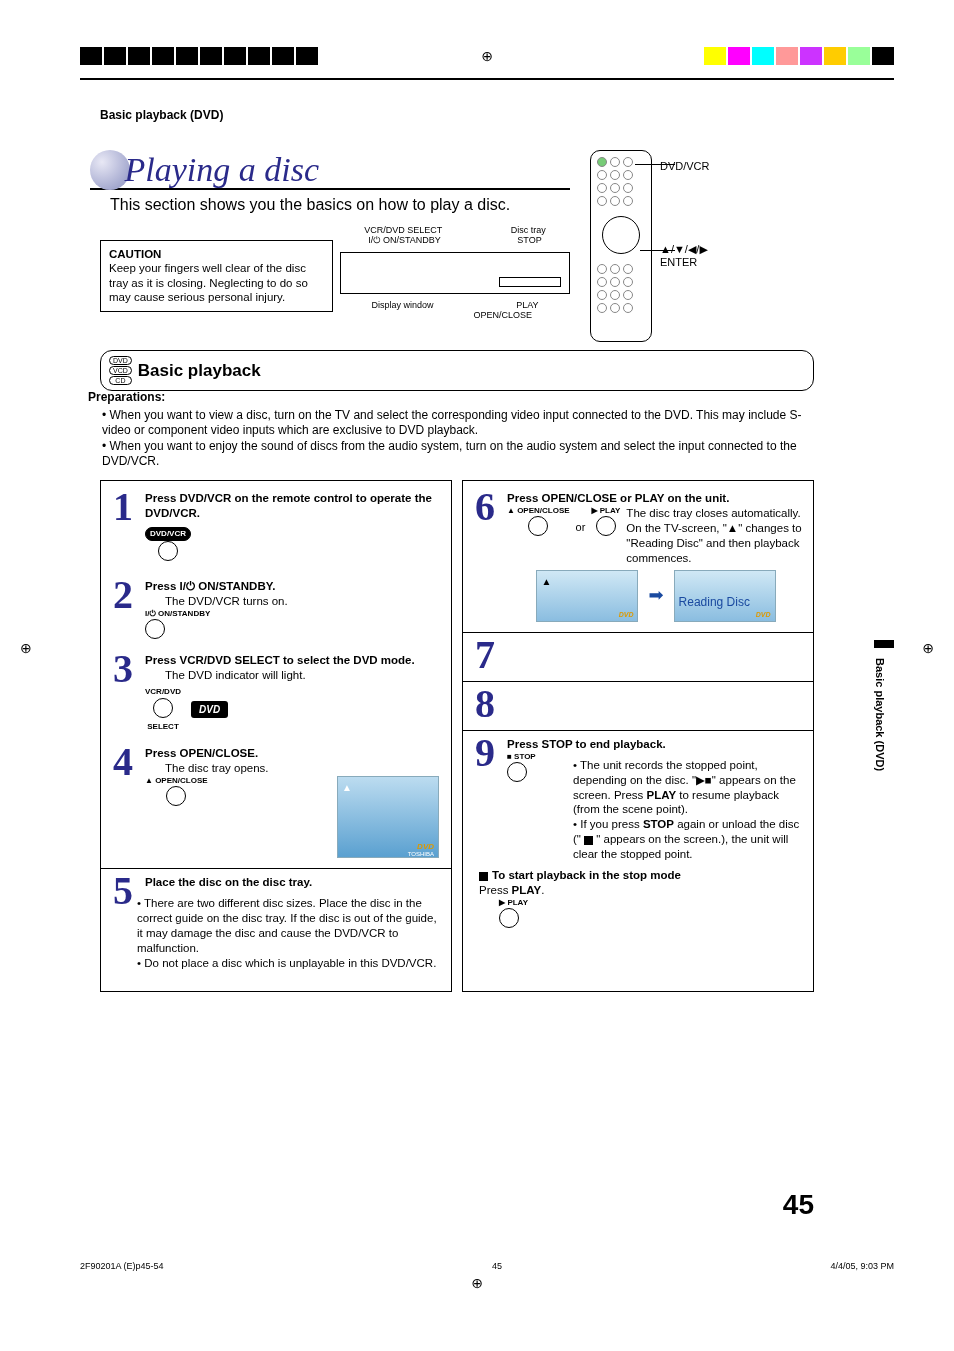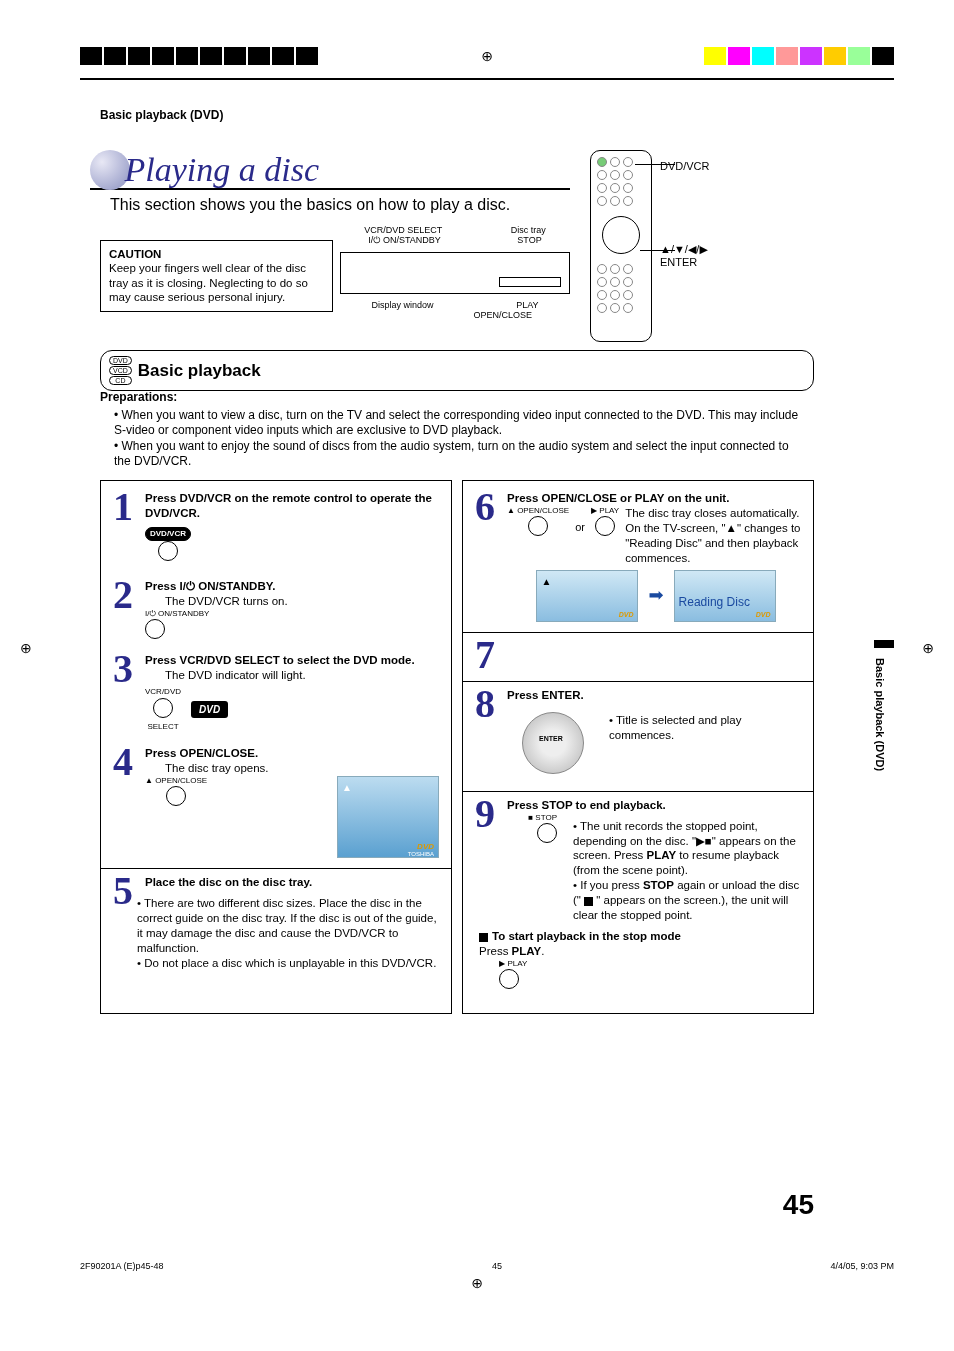--- a/index.html
+++ b/index.html
@@ -214,21 +214,21 @@
     text-align: center;
   }
   .section-bar .sb-title {
     font-weight: bold;
     font-size: 17px;
   }
 
   .preparations {
     position: absolute;
     top: 390px;
-    left: 100px;
+    left: 88px;
     right: 140px;
     font-size: 12px;
     line-height: 1.3;
   }
   .preparations .prep-title { font-weight: bold; }
   .preparations ul { margin: 2px 12px 0 0; padding-left: 14px; list-style: none; }
   .preparations li::before { content: "• "; }
 
   .steps-container {
     position: absolute;
@@ -284,21 +284,21 @@
   .dvd-pill {
     display: inline-block;
     border-radius: 3px;
     background: #000;
     color: #fff;
     font-size: 10px;
     padding: 2px 8px;
     font-style: italic;
     font-weight: bold;
   }
-  .small-label { font-size: 8px; }
+  .small-label { font-size: 8px; font-weight: bold; }
 
   .disc-splash {
     width: 100px;
     height: 80px;
     background: linear-gradient(180deg, #bcdcf0, #5aa0d0);
     position: relative;
     border: 1px solid #8ab;
     margin-left: auto;
     margin-right: 4px;
   }
@@ -661,42 +661,30 @@
       <div style="border-top:1px solid #000; margin:6px -8px;"></div>
 
       <div class="step">
         <div class="step-num">7</div>
       </div>
 
       <div style="border-top:1px solid #000; margin:6px -8px;"></div>
 
       <div class="step">
         <div class="step-num">8</div>
-        <div class="step-body">
-          <div class="step-title">Press ENTER.</div>
-          <div style="display:flex; gap:10px;">
-            <div class="enter-pad">
-              <div class="ring"></div>
-              <div class="center">ENTER</div>
-            </div>
-            <ul class="bullets" style="flex:1; margin-top:10px;">
-              <li>Title is selected and play commences.</li>
-            </ul>
-          </div>
-        </div>
       </div>
 
       <div style="border-top:1px solid #000; margin:6px -8px;"></div>
 
       <div class="step">
         <div class="step-num">9</div>
         <div class="step-body">
           <div class="step-title">Press STOP to end playback.</div>
           <div style="display:flex; gap:10px;">
-            <div style="text-align:right; min-width:50px;">
+            <div style="text-align:left; min-width:50px;">
               <div class="small-label">■ STOP</div>
               <span class="btn-circle"></span>
             </div>
             <ul class="bullets" style="flex:1; padding-left:6px;">
               <li>
                 <span>The unit records the stopped point, depending on the disc. "</span><span>▶■</span><span>" appears on the screen. Press </span><b>PLAY</b><span> to resume playback (from the scene point).</span>
               </li>
               <li>
                 <span>If you press </span><b>STOP</b><span> again or unload the disc (" </span><span class="sq-black"></span><span> " appears on the screen.), the unit will clear the stopped point.</span>
               </li>
@@ -723,19 +711,19 @@
   <div class="page-num">45</div>
 
   <div class="side-tab">
     <div class="vtext">Basic playback (DVD)</div>
   </div>
 
   <div class="trim-cross-left">⊕</div>
   <div class="trim-cross-right">⊕</div>
 
   <div class="footer-line">
-    <span>2F90201A (E)p45-48</span>
+    <span>2F90201A (E)p45-54</span>
     <span>45</span>
     <span>4/4/05, 9:03 PM</span>
   </div>
   <div class="trim-cross-bottom">⊕</div>
 
 </div>
 
 </body></html>

